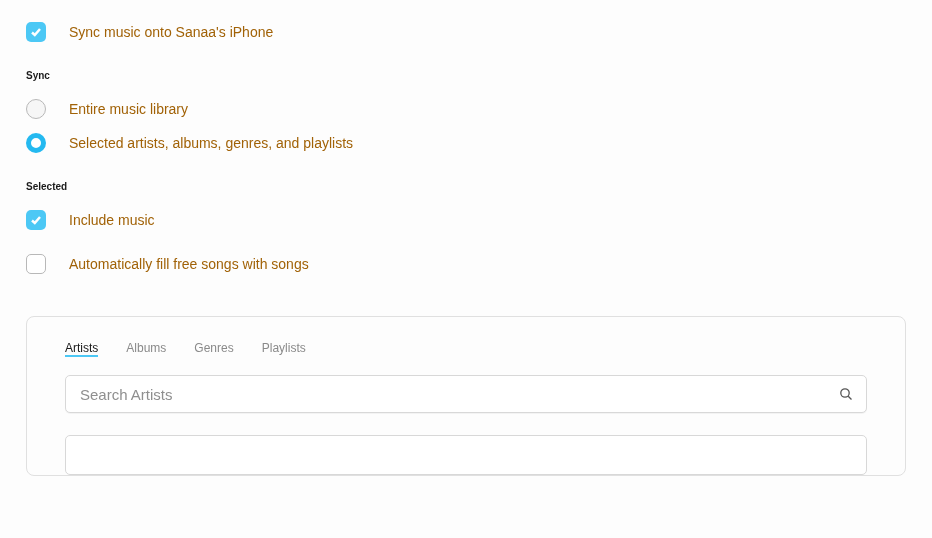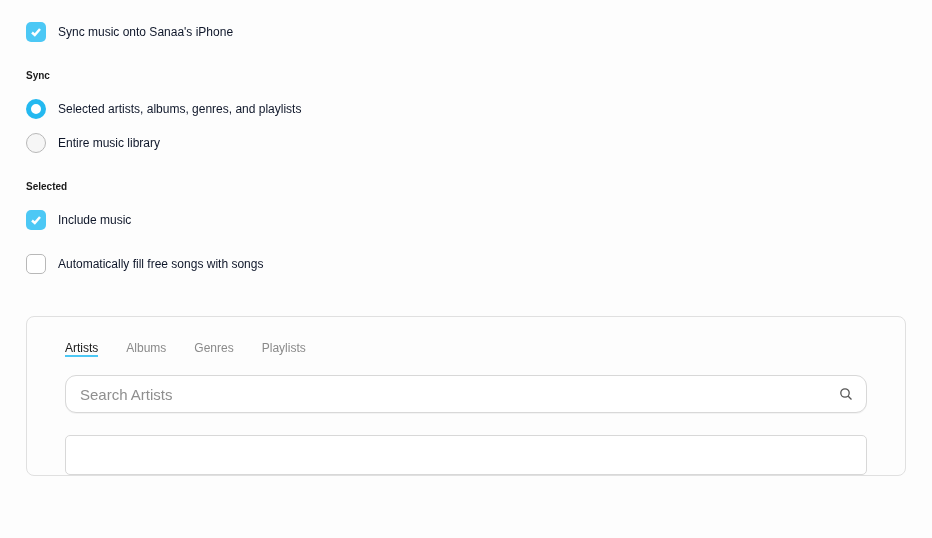--- a/index.html
+++ b/index.html
@@ -63,22 +63,23 @@
     background: #fff;
     border: 5px solid #24b9f0;
   }
   .section-title {
     font-weight: 600;
     font-size: 10px;
     margin-top: 28px;
     margin-bottom: 18px;
   }
   .label-text {
-    font-size: 12px;
-    color: #0f172a;
+    font-size: 14px;
+    color: #a16207;
+    margin-left: 11px;
   }
   .options-gap {
     height: 10px;
   }
   .panel {
     margin-top: 42px;
     border: 1px solid #e0e0e0;
     border-radius: 8px;
     padding: 24px 38px 0 38px;
     background: #fdfdfd;
@@ -99,21 +100,21 @@
     border-bottom: 2px solid #4cc8f5;
   }
   .search-wrap {
     position: relative;
     margin-bottom: 22px;
   }
   .search-input {
     width: 100%;
     height: 38px;
     border: 1px solid #d8d8d8;
-    border-radius: 11px;
+    border-radius: 5px;
     padding: 0 40px 0 14px;
     font-size: 15px;
     color: #1a1a1a;
     background: #fff;
     box-shadow: 0 1px 0 rgba(0,0,0,0.04);
   }
   .search-input::placeholder {
     color: #8f8f8f;
   }
   .search-icon {
@@ -142,27 +143,27 @@
       <svg viewBox="0 0 12 12">
           <polyline points="2,6.5 4.8,9 10,3"></polyline>
         </svg>
     </div>
     <span class="label-text">Sync music onto Sanaa's iPhone</span>
   </div>
 
   <div class="section-title">Sync</div>
 
   <div class="row">
-    <div class="radio checked"></div>
-    <span class="label-text">Selected artists, albums, genres, and playlists</span>
+    <div class="radio unchecked"></div>
+    <span class="label-text">Entire music library</span>
   </div>
 
   <div class="row">
-    <div class="radio unchecked"></div>
-    <span class="label-text">Entire music library</span>
+    <div class="radio checked"></div>
+    <span class="label-text">Selected artists, albums, genres, and playlists</span>
   </div>
 
   <div class="section-title">Selected</div>
 
   <div class="row">
     <div class="checkbox checked">
       <svg viewBox="0 0 12 12">
           <polyline points="2,6.5 4.8,9 10,3"></polyline>
         </svg>
     </div>

